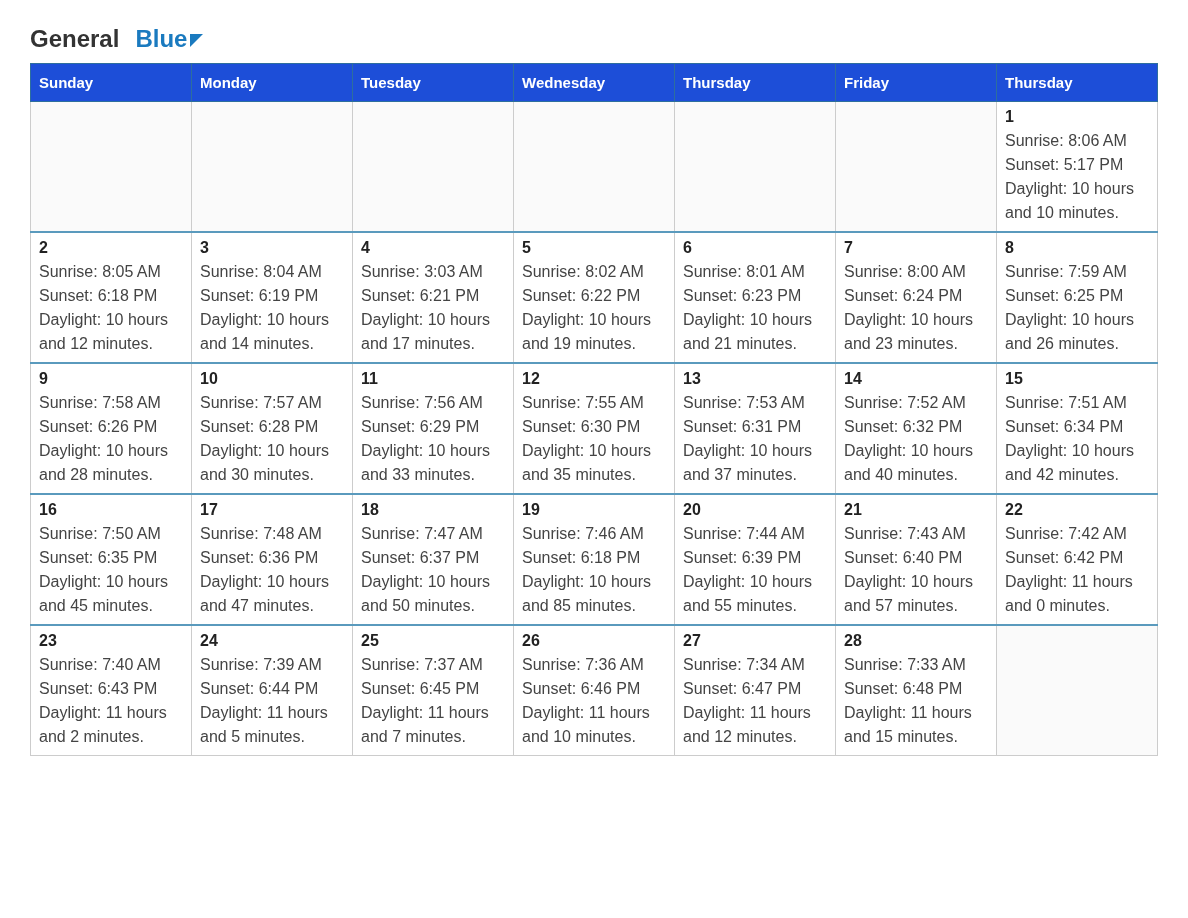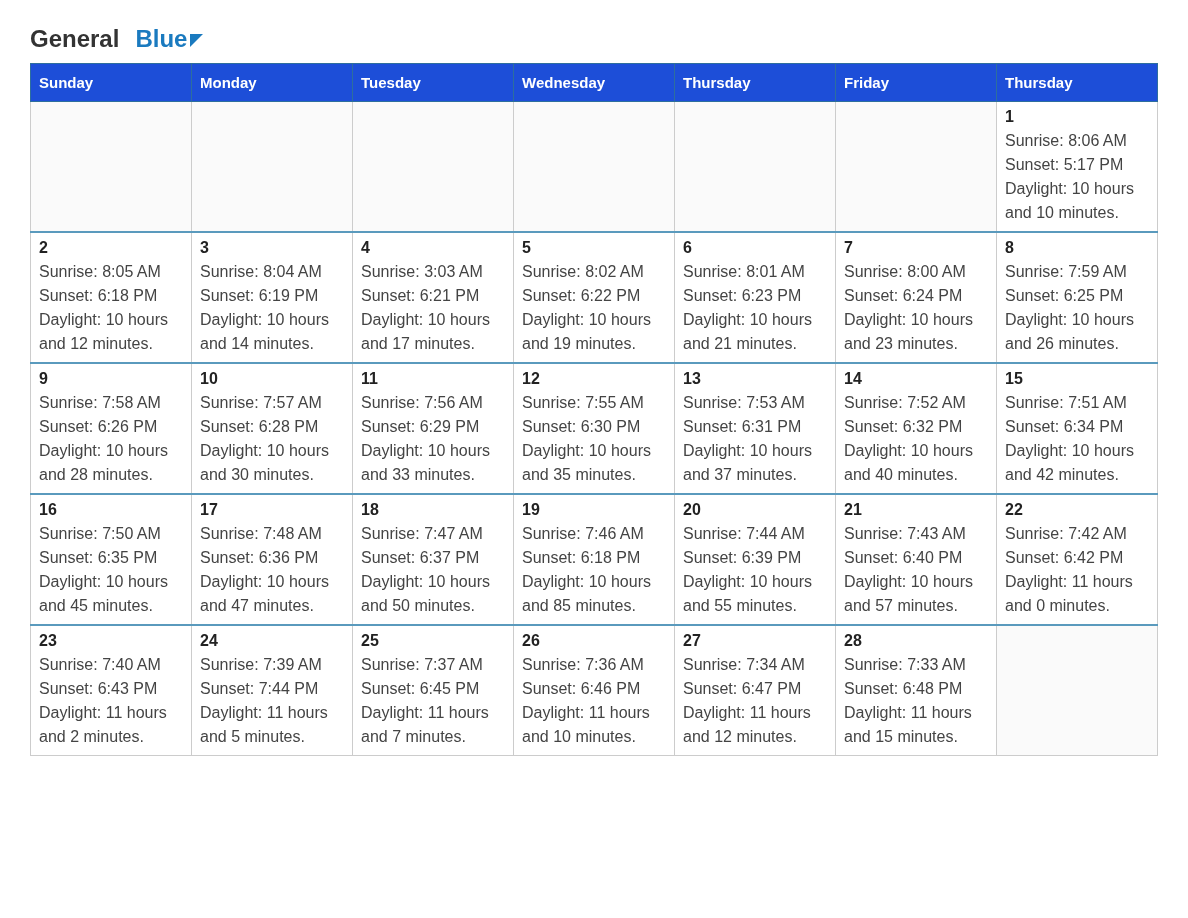--- a/index.html
+++ b/index.html
@@ -239,21 +239,21 @@
           <div class="day-info"><span>Sunrise: 7:42 AM</span><br><span>Sunset: 6:42 PM</span><br><span>Daylight: 11 hours</span><br><span>and 0 minutes.</span></div>
         </td>
       </tr>
       <tr>
         <td>
           <span class="day-number">23</span>
           <div class="day-info"><span>Sunrise: 7:40 AM</span><br><span>Sunset: 6:43 PM</span><br><span>Daylight: 11 hours</span><br><span>and 2 minutes.</span></div>
         </td>
         <td>
           <span class="day-number">24</span>
-          <div class="day-info"><span>Sunrise: 7:39 AM</span><br><span>Sunset: 7:44 PM</span><br><span>Daylight: 11 hours</span><br><span>and 5 minutes.</span></div>
+          <div class="day-info"><span>Sunrise: 7:39 AM</span><br><span>Sunset: 6:44 PM</span><br><span>Daylight: 11 hours</span><br><span>and 5 minutes.</span></div>
         </td>
         <td>
           <span class="day-number">25</span>
           <div class="day-info"><span>Sunrise: 7:37 AM</span><br><span>Sunset: 6:45 PM</span><br><span>Daylight: 11 hours</span><br><span>and 7 minutes.</span></div>
         </td>
         <td>
           <span class="day-number">26</span>
           <div class="day-info"><span>Sunrise: 7:36 AM</span><br><span>Sunset: 6:46 PM</span><br><span>Daylight: 11 hours</span><br><span>and 10 minutes.</span></div>
         </td>
         <td>

